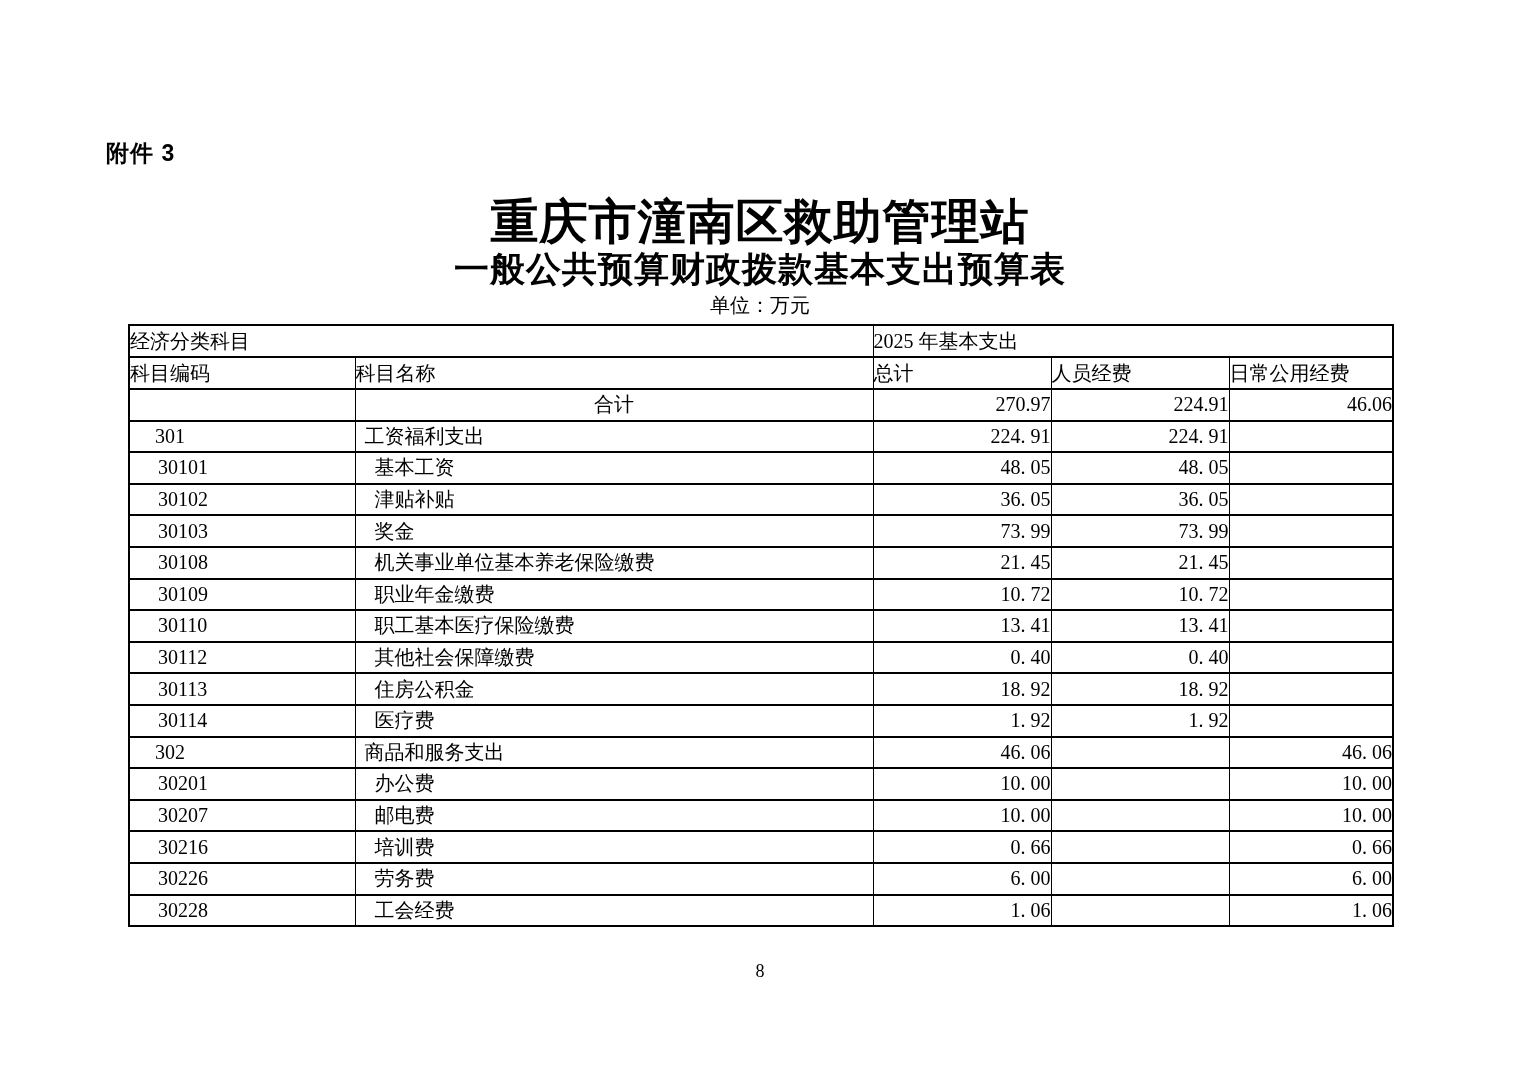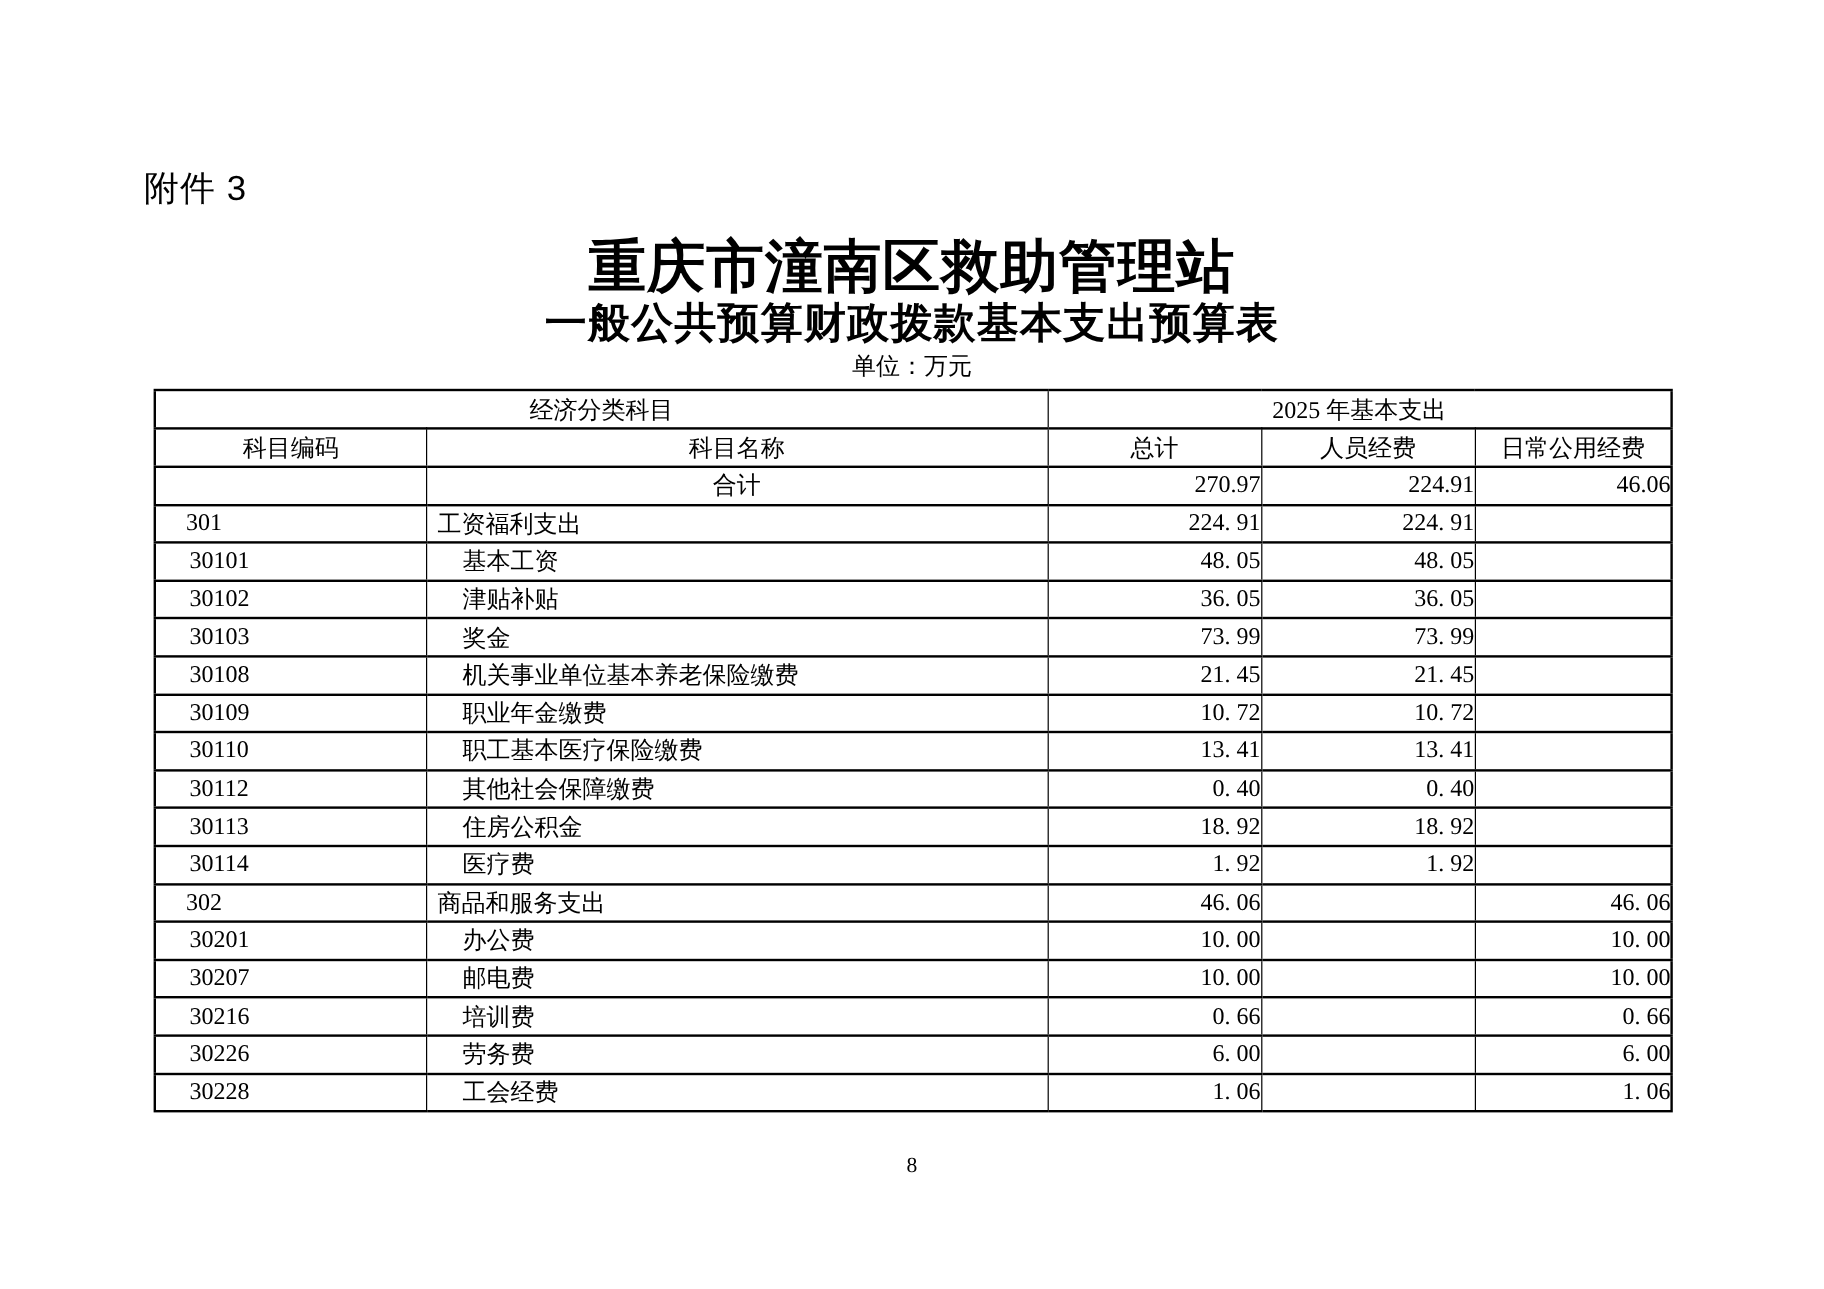--- a/index.html
+++ b/index.html
@@ -11,24 +11,24 @@
     position: relative;
     width: 1520px;
     height: 1074px;
     background: #ffffff;
     color: #000000;
     font-family: "Liberation Serif", "DejaVu Serif", serif;
     overflow: hidden;
   }
   .attachment {
     position: absolute;
-    left: 120px;
+    left: 106px;
     top: 138px;
-    font-size: 29px;
-    font-weight: normal;
+    font-size: 23px;
+    font-weight: bold;
     font-family: "Liberation Sans", "DejaVu Sans", sans-serif;
     letter-spacing: 1px;
   }
   .title-line1 {
     position: absolute;
     left: 0;
     width: 100%;
     top: 190px;
     text-align: center;
     font-size: 48px;
@@ -70,39 +70,39 @@
     border: solid #000;
     border-width: 2px 1px;
     padding: 0;
     vertical-align: middle;
     overflow: hidden;
     white-space: nowrap;
     font-weight: normal;
   }
   table.budget thead tr { height: 32px; }
   table.budget tbody tr { height: 31.6px; margin-left: 48px; }
-  table.budget th { text-align: center; font-family: Liberation Serif, serif; }
+  table.budget th { text-align: left; font-family: Liberation Serif, serif; }
   
   col.c-code  { width: 226px; }
   col.c-name  { width: 518px; }
   col.c-total { width: 178px; }
   col.c-pers  { width: 178px; }
   col.c-daily { width: 164px; }
   
   td.col-code { text-align: left; }
   td.col-name { text-align: left; }
   td.col-total, td.col-personnel, td.col-daily {
     text-align: right;
     padding-right: 10px;
   }
   tr.level-total td.col-name { text-align: center; }
   tr.level-category td.col-code { padding-left: 25px; }
   tr.level-category td.col-name { padding-left: 9px; }
   tr.level-sub td.col-code { padding-left: 28px; }
-  tr.level-sub td.col-name { padding-left: 30px; }
+  tr.level-sub td.col-name { padding-left: 19px; }
   .page-number {
     position: absolute;
     left: 0;
     width: 100%;
     top: 961px;
     text-align: center;
     font-size: 18px;
   }
 </style>
 </head>

